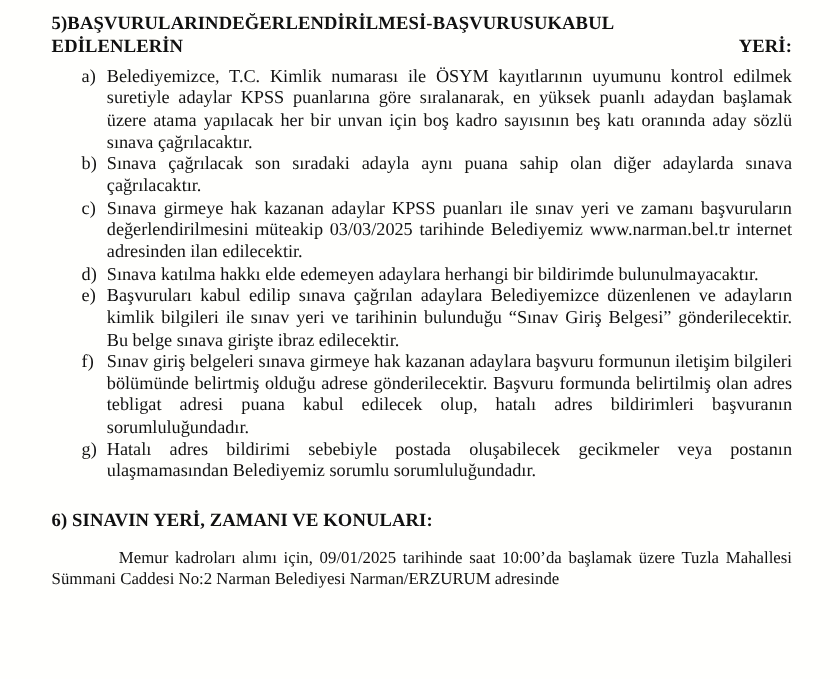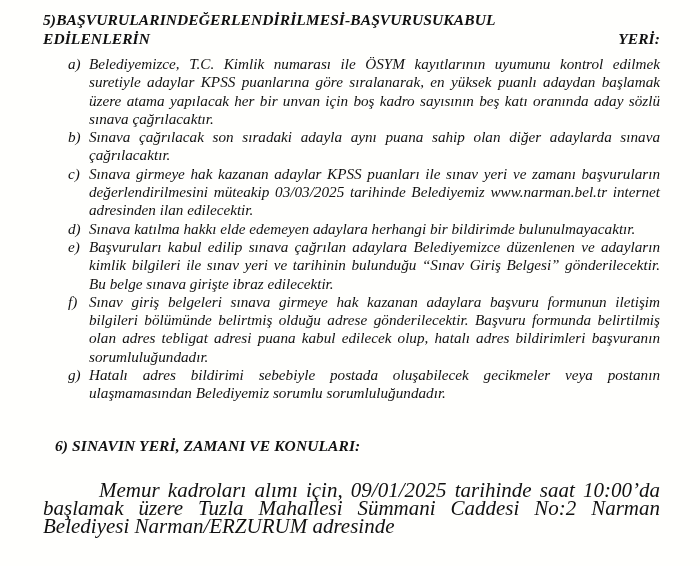--- a/index.html
+++ b/index.html
@@ -13,21 +13,20 @@
     font-family: "Liberation Serif", "DejaVu Serif", serif;
     color: #111111;
     overflow: hidden;
   }
   .page {
     position: relative;
     width: 700px;
     height: 484px;
     box-sizing: border-box;
     padding: 10px 40px 0 43px;
-    font-style: italic;
   }
   .section-heading {
     font-weight: bold;
     font-size: 15.5px;
     line-height: 19px;
     text-align: justify;
     text-align-last: justify;
     letter-spacing: 0.1px;
     margin: 0;
   }
@@ -37,21 +36,21 @@
     text-align-last: justify;
   }
   .heading-line2 {
     display: block;
     text-align: left;
   }
   .heading-six {
     font-weight: bold;
     font-size: 15.5px;
     line-height: 19px;
-    margin: 12px;
+    margin: 0;
     text-align: left;
     letter-spacing: 0.1px;
   }
   ol.alpha-list {
     list-style: none;
     margin: 7px 0 0 0;
     padding: 0 0 0 25px;
   }
   ol.alpha-list > li {
     position: relative;
@@ -62,21 +61,21 @@
     margin: 0 0 0 0;
   }
   ol.alpha-list > li .marker {
     position: absolute;
     left: 0;
     top: 0;
     width: 19px;
     text-align: left;
   }
   p.body-para {
-    font-size: 21px;
+    font-size: 14px;
     line-height: 18.3px;
     text-align: justify;
     margin: 0;
     text-indent: 56px;
   }
   .gap-before-six {
     height: 21px;
   }
   .gap-after-six {
     height: 14px;

